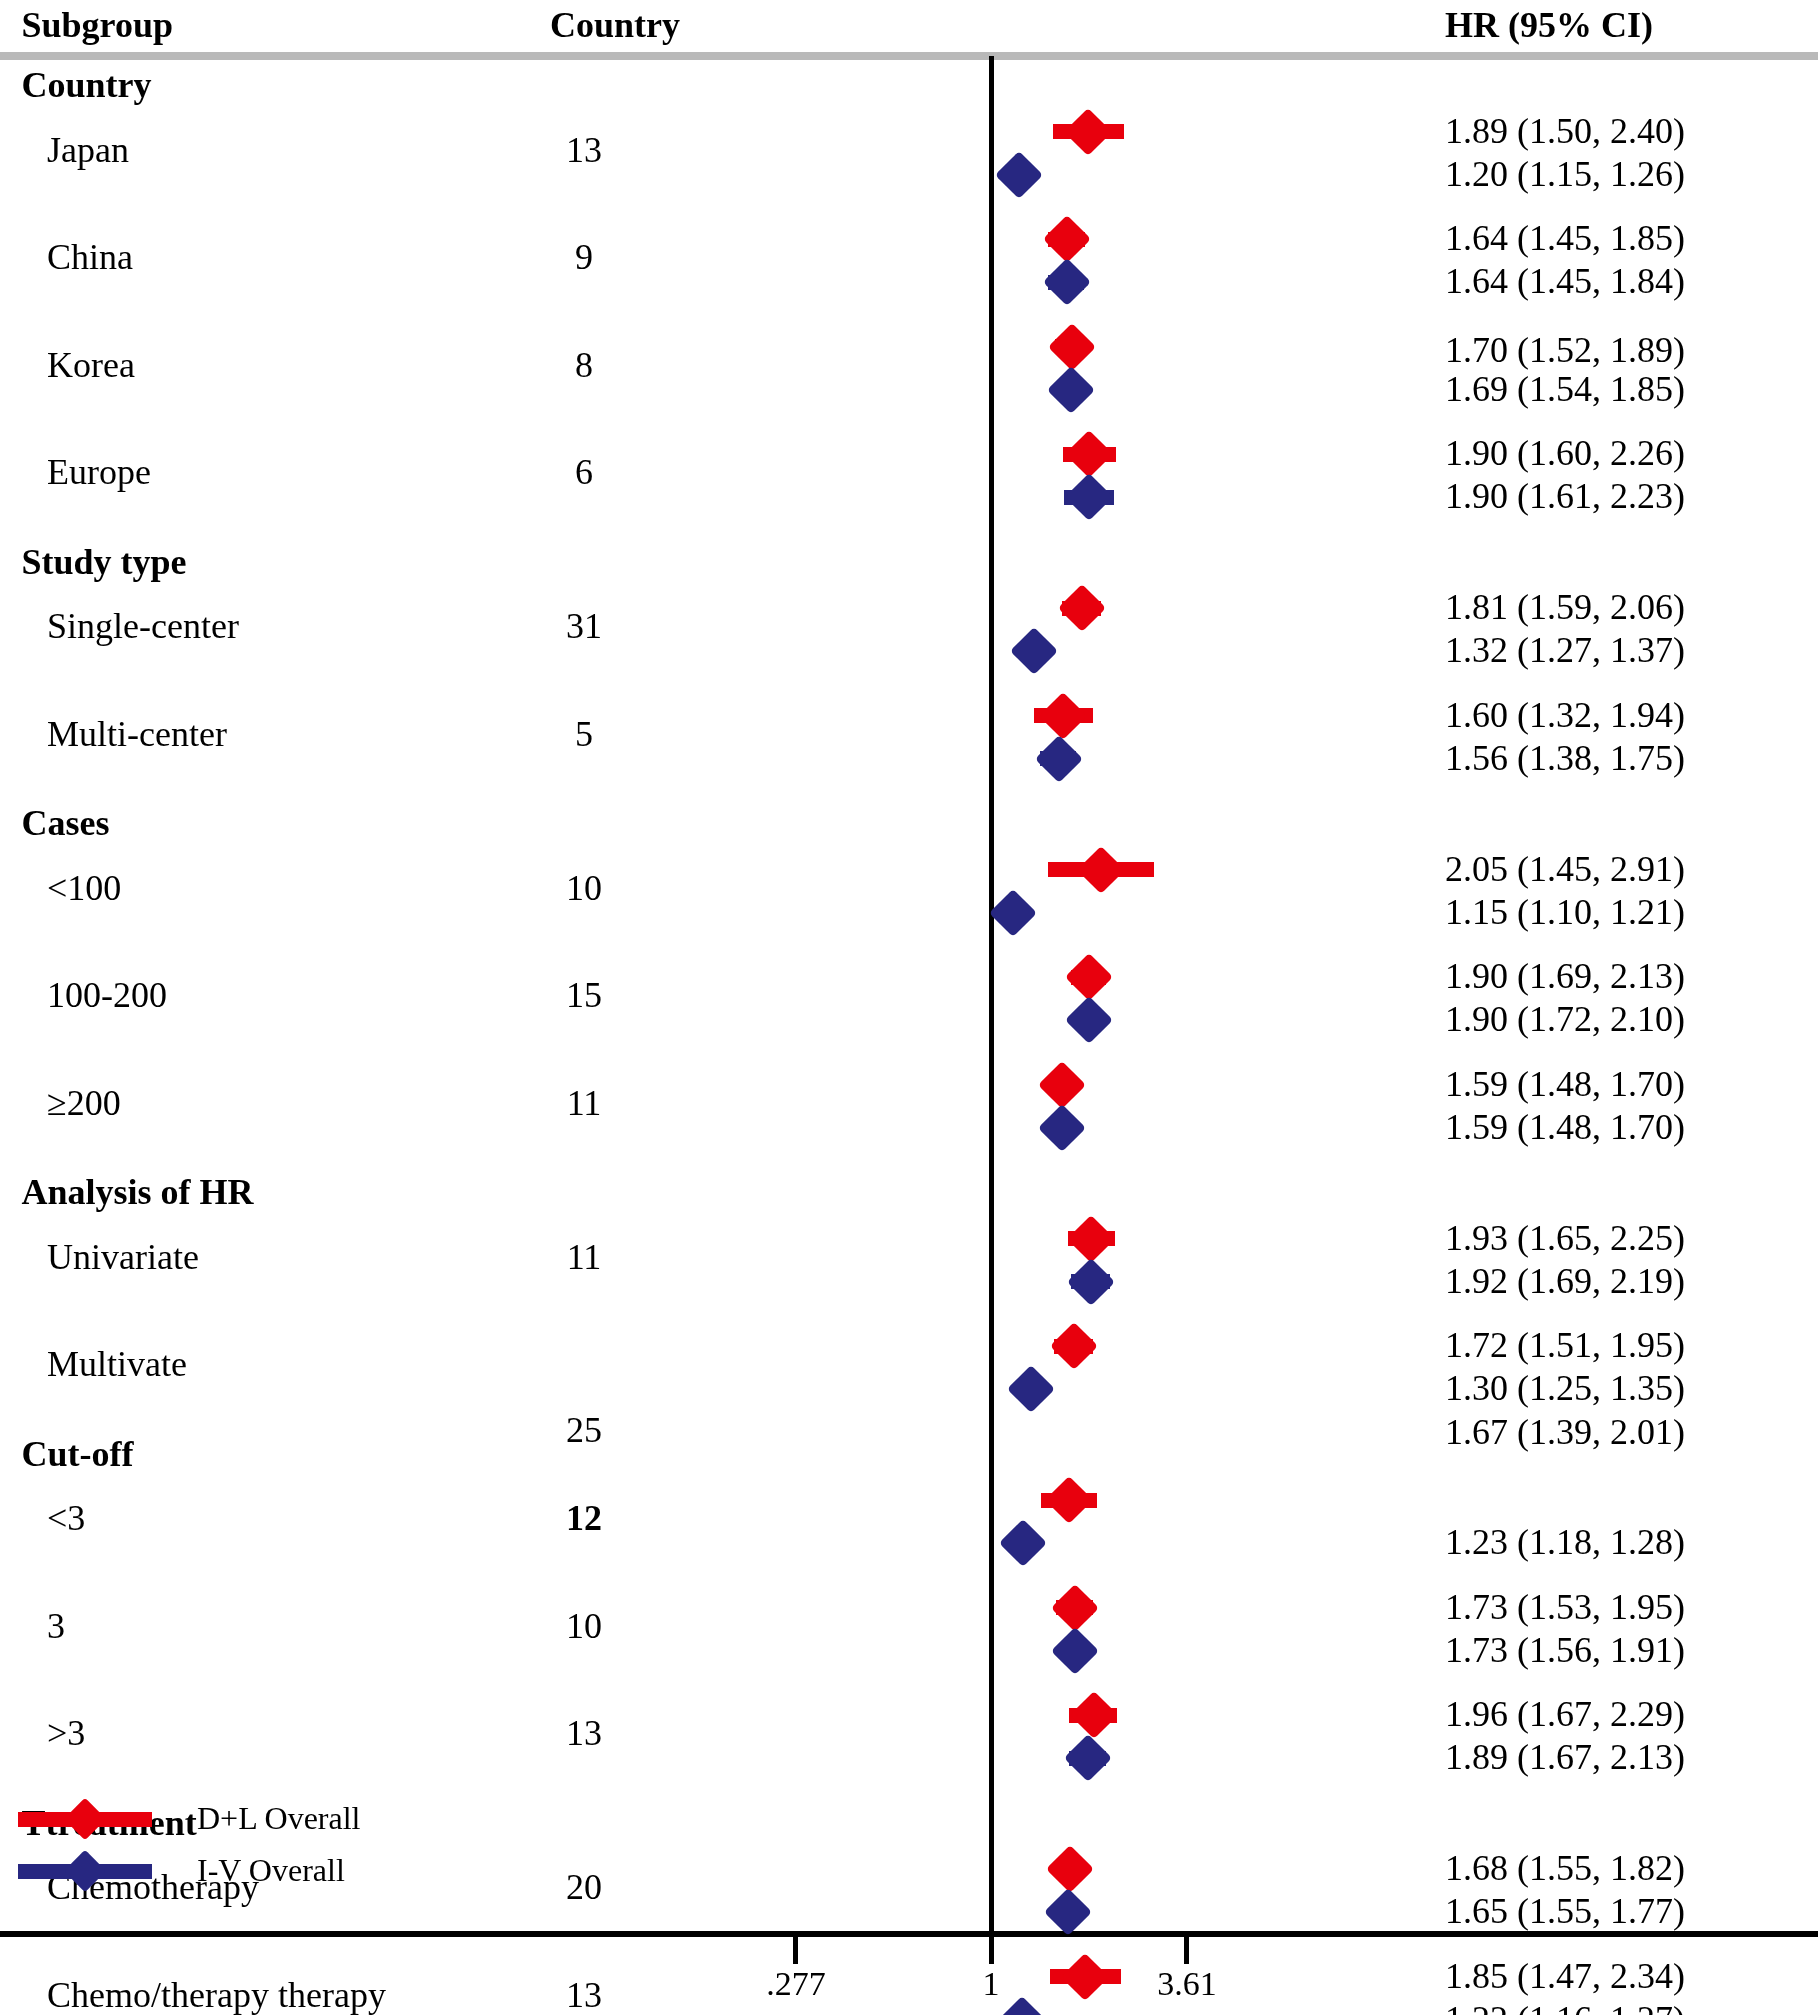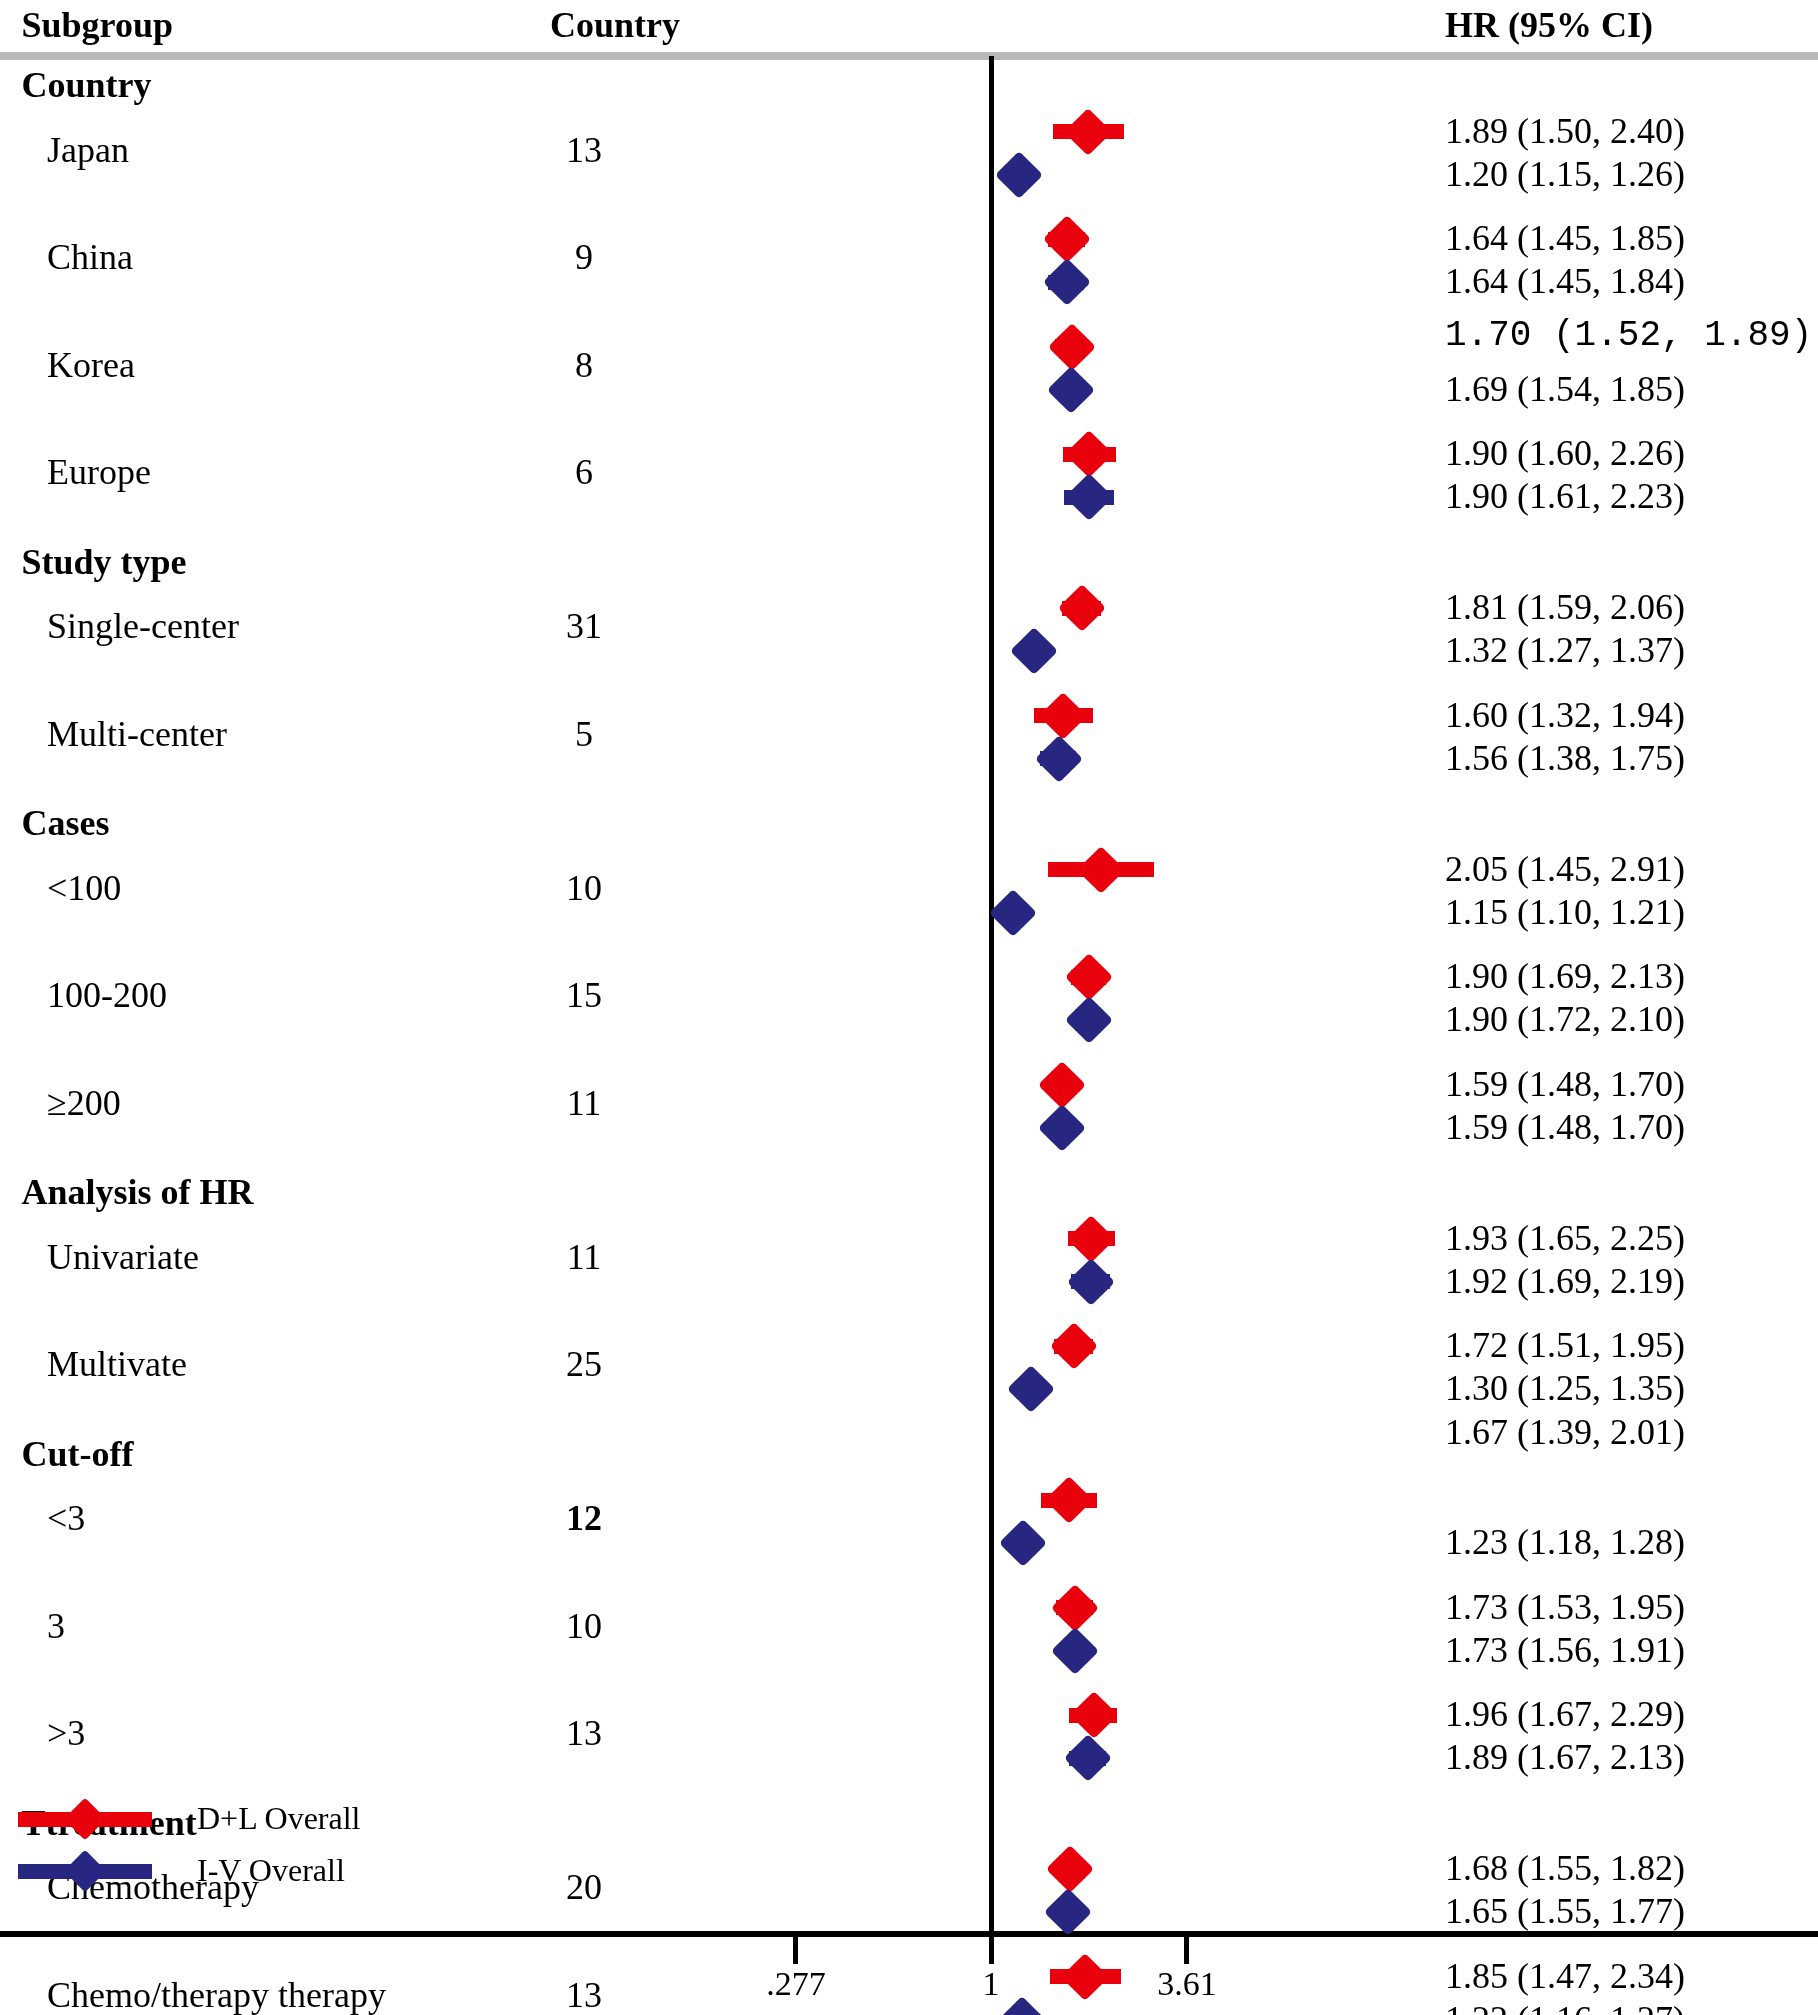--- a/index.html
+++ b/index.html
@@ -107,21 +107,21 @@
       <div class="ciline blue" style="left: 1048px; top: 275px; width: 36px;"></div>
       <div class="diamond blue" style="left: 1067px; top: 282px;"></div>
       <div class="hrtext" style="top: 220px;">1.64 (1.45, 1.85)</div>
       <div class="hrtext" style="top: 263px;">1.64 (1.45, 1.84)</div>
       <div class="sub-label" style="top: 347px;">Korea</div>
       <div class="studies" style="top: 347px;">8</div>
       <div class="ciline red" style="left: 1055px; top: 339px; width: 33px;"></div>
       <div class="diamond red" style="left: 1072px; top: 347px;"></div>
       <div class="ciline blue" style="left: 1057px; top: 382px; width: 28px;"></div>
       <div class="diamond blue" style="left: 1071px; top: 390px;"></div>
-      <div class="hrtext" style="top: 318px; font-family: Liberation Mono, monospace;">1.70 (1.52, 1.89)</div>
+      <div class="hrtext" style="top: 332px;">1.70 (1.52, 1.89)</div>
       <div class="hrtext" style="top: 371px;">1.69 (1.54, 1.85)</div>
       <div class="sub-label" style="top: 454px;">Europe</div>
       <div class="studies" style="top: 454px;">6</div>
       <div class="ciline red" style="left: 1063px; top: 447px; width: 53px;"></div>
       <div class="diamond red" style="left: 1089px; top: 454px;"></div>
       <div class="ciline blue" style="left: 1064px; top: 490px; width: 50px;"></div>
       <div class="diamond blue" style="left: 1089px; top: 497px;"></div>
       <div class="hrtext" style="top: 435px;">1.90 (1.60, 2.26)</div>
       <div class="hrtext" style="top: 478px;">1.90 (1.61, 2.23)</div>
       <div class="grp-label" style="top: 544px;">Study type</div>
@@ -169,21 +169,21 @@
       <div class="grp-label" style="top: 1174px;">Analysis of HR</div>
       <div class="sub-label" style="top: 1239px;">Univariate</div>
       <div class="studies" style="top: 1239px;">11</div>
       <div class="ciline red" style="left: 1068px; top: 1231px; width: 47px;"></div>
       <div class="diamond red" style="left: 1091px; top: 1239px;"></div>
       <div class="ciline blue" style="left: 1071px; top: 1274px; width: 39px;"></div>
       <div class="diamond blue" style="left: 1091px; top: 1282px;"></div>
       <div class="hrtext" style="top: 1220px;">1.93 (1.65, 2.25)</div>
       <div class="hrtext" style="top: 1263px;">1.92 (1.69, 2.19)</div>
       <div class="sub-label" style="top: 1346px;">Multivate</div>
-      <div class="studies" style="top: 1346px;">25</div>
+      <div class="studies" style="top: 1412px;">25</div>
       <div class="ciline red" style="left: 1054px; top: 1339px; width: 39px;"></div>
       <div class="diamond red" style="left: 1074px; top: 1346px;"></div>
       <div class="ciline blue" style="left: 1025px; top: 1382px; width: 11.7px;"></div>
       <div class="diamond blue" style="left: 1031px; top: 1389px;"></div>
       <div class="hrtext" style="top: 1327px;">1.72 (1.51, 1.95)</div>
       <div class="hrtext" style="top: 1370px;">1.30 (1.25, 1.35)</div>
       <div class="grp-label" style="top: 1436px;">Cut-off</div>
       <div class="sub-label" style="top: 1500px;">&lt;3</div>
       <div class="studies" style="top: 1500px; font-weight: bold;">12</div>
       <div class="ciline red" style="left: 1041px; top: 1493px; width: 56px;"></div>

